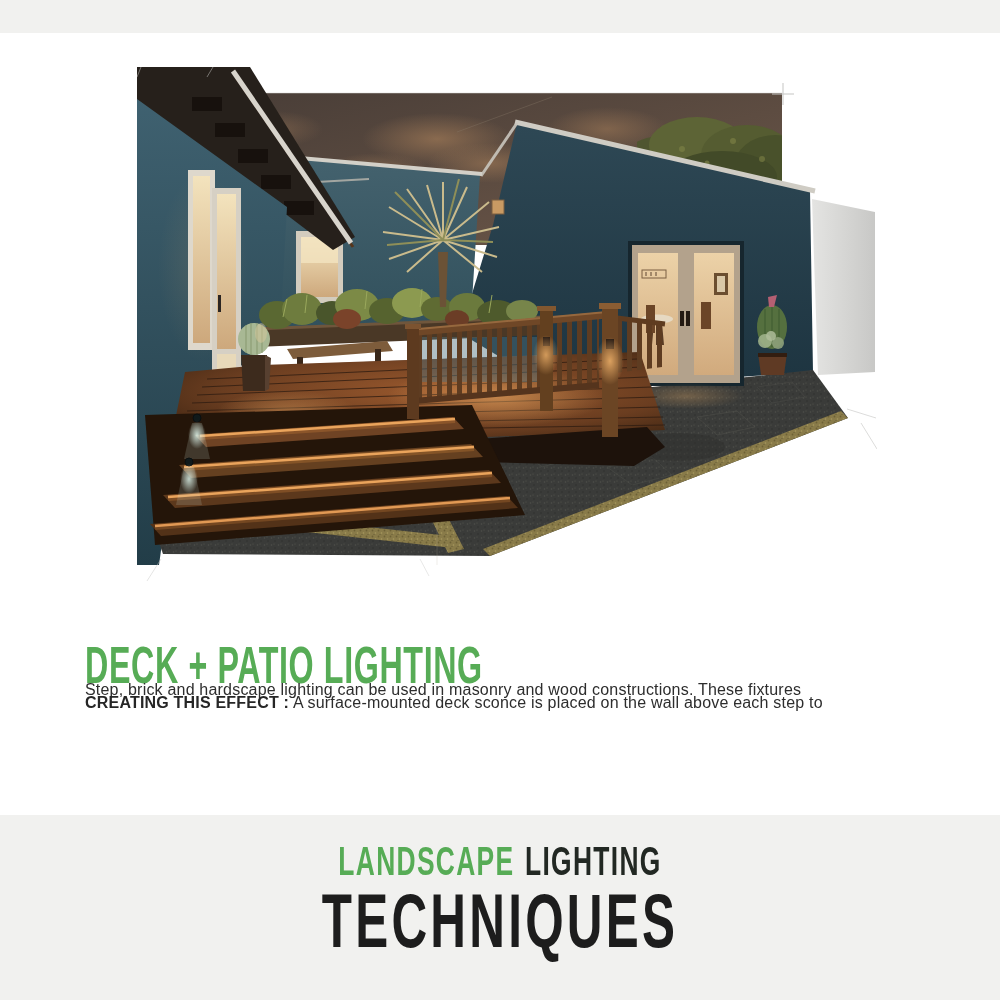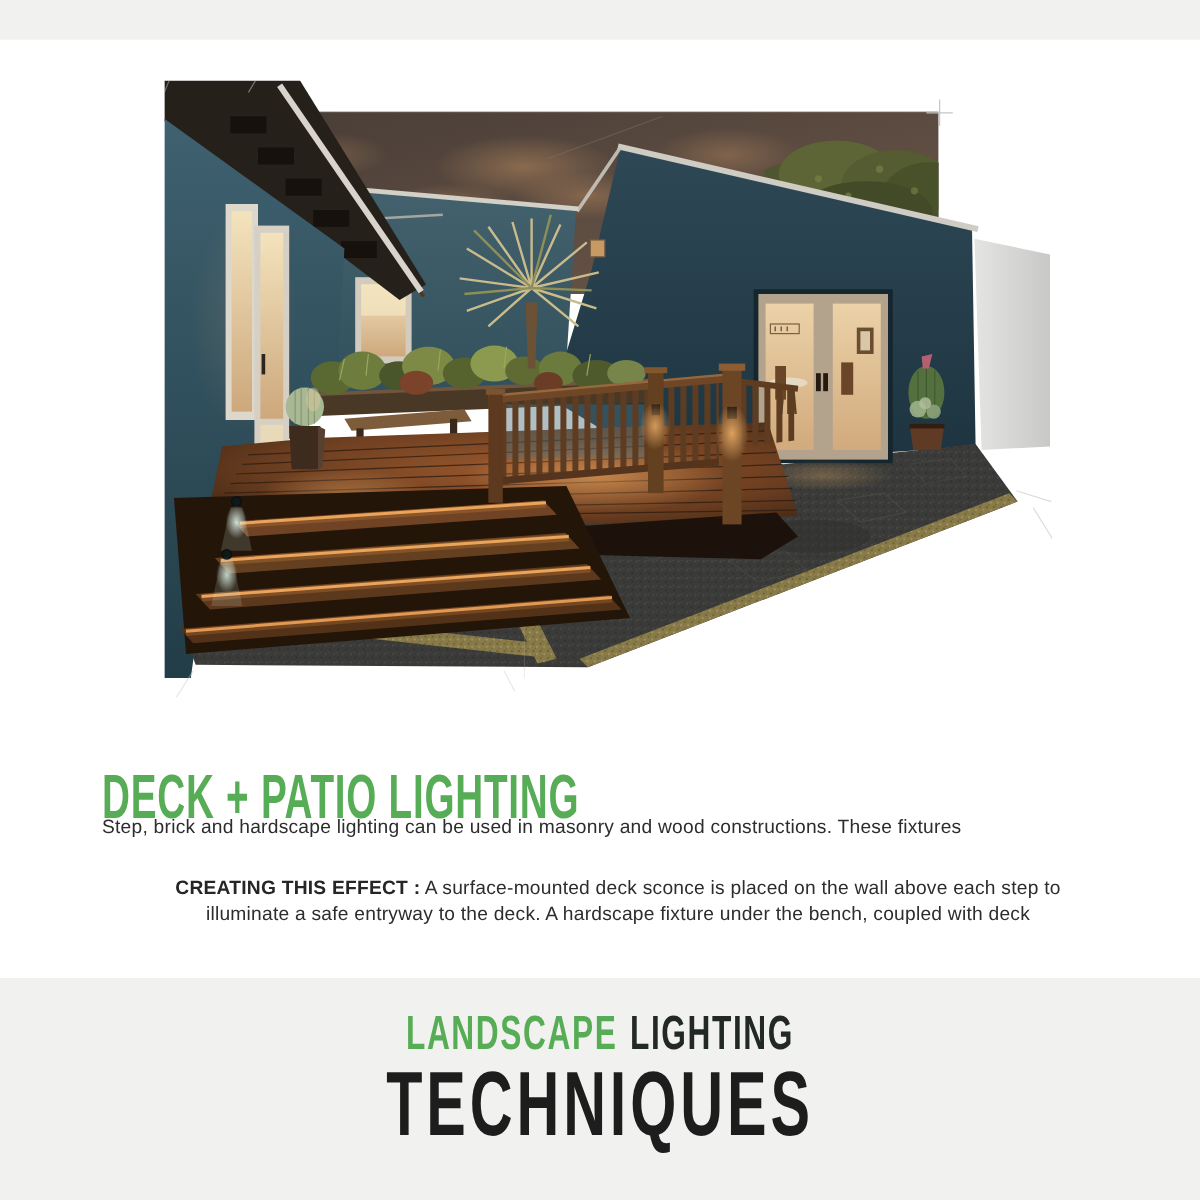--- a/index.html
+++ b/index.html
@@ -9,21 +9,21 @@
   .band.top{top:0;height:33px;}
   .band.bottom{top:815px;height:185px;}
   .illustration{position:absolute;left:137px;top:67px;width:740px;height:525px;}
   .headline{position:absolute;left:85px;top:604px;color:#57ac56;font-size:52px;
             font-weight:700;letter-spacing:1px;white-space:nowrap;
             transform:scaleX(.62);transform-origin:left top;line-height:1;}
   .bodycopy{position:absolute;left:85px;color:#2d2d2d;font-size:16px;
             line-height:22px;letter-spacing:.2px;width:860px;}
   .bodycopy .line{display:block;}
   .p1{top:663px;}
-  .p2{top:714px;text-align:center;}
+  .p2{top:676px;}
   .p2 strong{color:#262626;font-weight:700;}
   .footer-line1{position:absolute;top:841px;left:0;width:1000px;text-align:center;
                 font-size:40px;font-weight:700;letter-spacing:2px;white-space:nowrap;
                 transform:scaleX(.66);transform-origin:center top;line-height:1;}
   .footer-line1 .green{color:#57ac56;}
   .footer-line1 .dark{color:#222823;margin-left:16px;}
   .footer-line2{position:absolute;top:883px;left:0;width:1000px;text-align:center;
                 font-size:76px;font-weight:700;letter-spacing:5px;color:#1d1d1d;
                 white-space:nowrap;transform:scaleX(.65);transform-origin:center top;
                 line-height:1;}
@@ -340,19 +340,18 @@
 </svg>
 
 <h1 class="headline">DECK + PATIO LIGHTING</h1>
 
 <p class="bodycopy p1">
   <span class="line">Step, brick and hardscape lighting can be used in masonry and wood constructions. These fixtures</span>
 </p>
 
 <p class="bodycopy p2">
   <span class="line"><strong>CREATING THIS EFFECT :</strong> <span>A surface-mounted deck sconce is placed on the wall above each step to</span></span>
-  <span class="line">illuminate a safe entryway to the deck. A hardscape fixture under the bench, coupled with deck</span>
 </p>
 
 <div class="footer-line1">
   <span class="green">LANDSCAPE</span><span class="dark">LIGHTING</span>
 </div>
 <div class="footer-line2">TECHNIQUES</div>
 
 </body></html>

